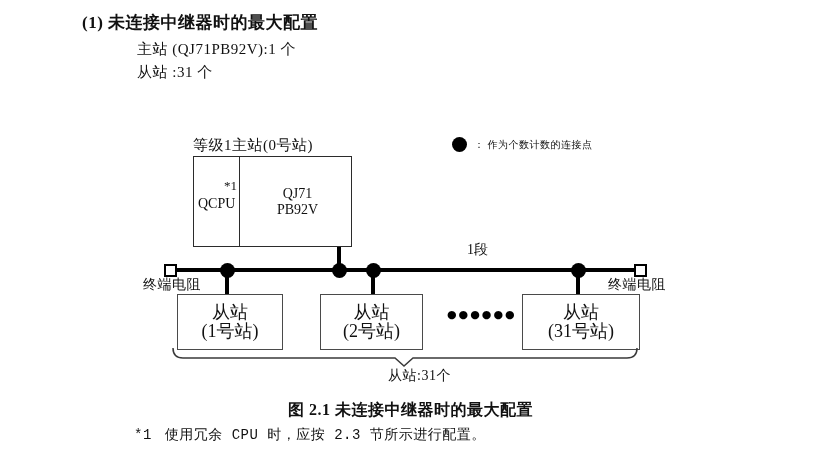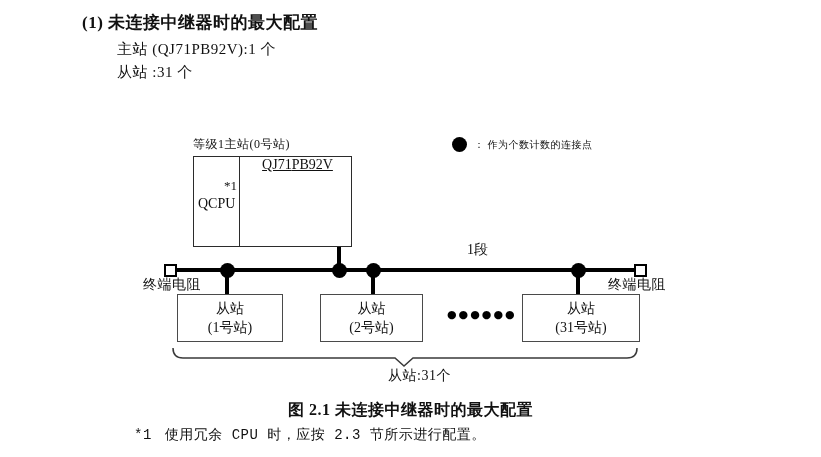--- a/index.html
+++ b/index.html
@@ -2,33 +2,33 @@
 <html><head>
 <meta charset="utf-8">
 <style>
   html,body{margin:0;padding:0;background:#ffffff;}
   .page{
     position:relative;width:821px;height:457px;background:#ffffff;overflow:hidden;
     font-family:"Liberation Serif","DejaVu Serif",serif;color:#111111;text-align:center;
   }
   .abs{position:absolute;}
   .heading{left:82px;top:11px;font-size:17px;font-weight:bold;letter-spacing:0.5px;}
-  .body-line{font-size:15px;letter-spacing:0.5px;}
+  .body-line{font-size:15px;letter-spacing:0.5px;margin-left:20px;}
   .line1{left:117px;top:40px;}
   .line2{left:117px;top:63px;}
 
   
-  .master-label{left:193px;top:136px;font-size:12px;letter-spacing:0.5px;}
+  .master-label{left:193px;top:136px;font-size:15px;letter-spacing:0.5px;}
   .master-box{left:193px;top:156px;width:159px;height:91px;border:1px solid #2b2b2b;display:flex;box-sizing:border-box;background:#fff;}
   .cell{box-sizing:border-box;font-size:14px;}
   .cell-power{width:71px;border-right:1px solid #2b2b2b;display:flex;align-items:center;justify-content:center;}
   .cell-cpu{width:46px;border-right:1px solid #2b2b2b;position:relative;}
   .cpu-note{position:absolute;top:21px;right:2px;font-size:13px;}
   .cpu-text{position:absolute;top:39px;left:4px;}
-  .cell-module{flex:1;display:flex;flex-direction:row;justify-content:center;padding-left:4px;line-height:16px;text-decoration:underline;}
+  .cell-module{flex:1;display:flex;flex-direction:column;justify-content:center;padding-left:4px;line-height:16px;}
 
   
   .legend{left:452px;top:137px;display:flex;align-items:center;gap:7px;}
   .legend-dot{width:15px;height:15px;border-radius:50%;background:#000;flex:0 0 auto;}
   .legend-text{font-size:10px;letter-spacing:0.5px;}
 
   
   .seg-label{left:467px;top:241px;font-size:14px;}
   .bus-line{left:170px;top:268px;width:472px;height:4px;background:#000;}
   .terminator{width:13px;height:13px;background:#fff;border:2px solid #000;box-sizing:border-box;top:264px;}
@@ -39,22 +39,22 @@
   .term-label-right{left:608px;}
   .vline{width:4px;background:#000;}
   .master-drop{left:337px;top:247px;height:22px;}
   .drop1{left:225px;top:272px;height:23px;}
   .drop2{left:371px;top:272px;height:23px;}
   .drop3{left:576px;top:272px;height:23px;}
   .dot{width:15px;height:15px;border-radius:50%;background:#000;top:263px;}
   .dot1{left:220px;} .dot2{left:332px;} .dot3{left:366px;} .dot4{left:571px;}
 
   
-  .slave-box{top:294px;height:48px;border:1.5px solid #4a4a4a;box-sizing:border-box;background:#fff;
-    display:flex;flex-direction:column;align-items:center;justify-content:center;font-size:14px;line-height:19px;}
+  .slave-box{top:294px;height:56px;border:1.5px solid #4a4a4a;box-sizing:border-box;background:#fff;
+    display:flex;flex-direction:column;align-items:center;justify-content:center;font-size:18px;line-height:19px;}
   .slave1{left:177px;width:106px;}
   .slave2{left:320px;width:103px;}
   .slave3{left:522px;width:118px;}
   .ellipsis{left:447px;top:306px;font-size:11px;letter-spacing:2px;line-height:18px;color:#000;
     font-family:"DejaVu Sans",sans-serif;}
 
   
   .brace{left:171px;top:346px;width:468px;height:24px;}
   .brace-label{left:388px;top:367px;font-size:14px;letter-spacing:0.5px;}
 

